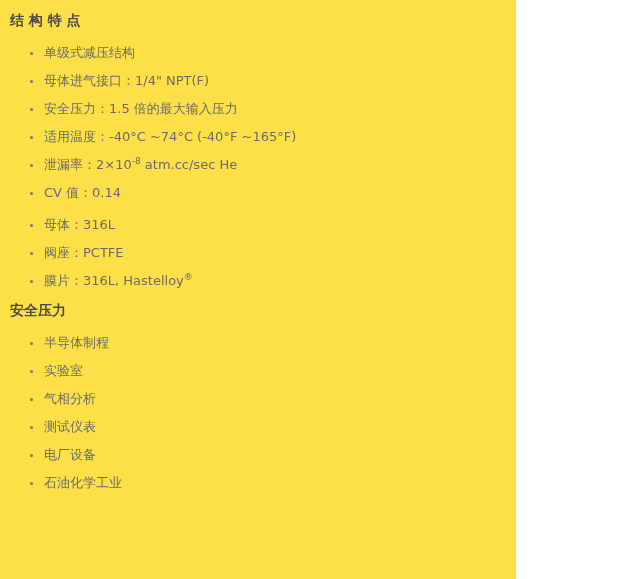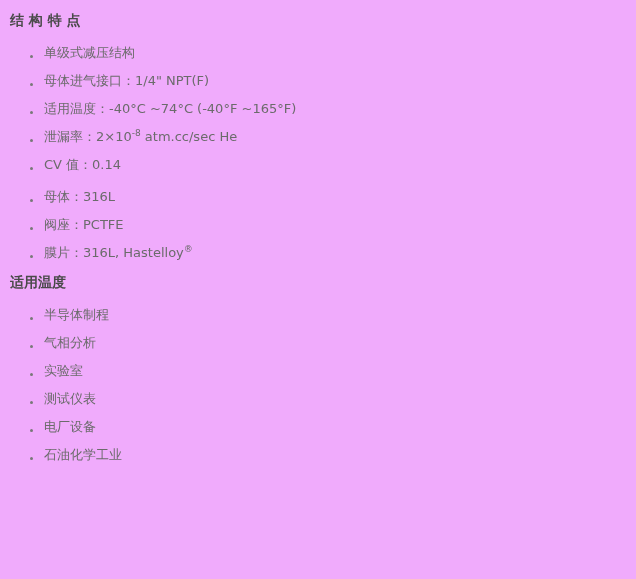--- a/index.html
+++ b/index.html
@@ -2,43 +2,43 @@
 <html><head>
 <meta charset="utf-8">
 <style>
   html, body {
     margin: 0;
     padding: 0;
     background: #ffffff;
   }
   .page {
     position: relative;
-    width: 636px;
+    width: 516px;
     height: 579px;
     box-sizing: border-box;
     padding: 12px 10px;
     overflow: hidden;
-    background: #f0abfc;
+    background: #fde047;
     font-family: "DejaVu Sans", "Liberation Sans", sans-serif;
   }
   .section-heading {
     margin: 0;
     font-size: 14px;
     line-height: 16px;
     font-weight: bold;
     color: #4a4a4a;
   }
   .spec-list {
     list-style: none;
     margin: 18px 0 10px 0;
     padding: 0;
   }
   .spec-list li {
     display: flex;
-    align-items: center;
+    align-items: flex-start;
     margin: 0 0 14px 0;
     color: #6b6b6b;
     font-size: 13px;
     line-height: 14px;
   }
   .dot {
     flex: none;
     width: 3px;
     height: 3px;
     border-radius: 50%;
@@ -62,20 +62,24 @@
         <li>
           <span class="dot"></span>
           <span class="item-text">单级式减压结构</span>
         </li>
         <li>
           <span class="dot"></span>
           <span class="item-text">母体进气接口：1/4" NPT(F)</span>
         </li>
         <li>
           <span class="dot"></span>
+          <span class="item-text">安全压力：1.5 倍的最大输入压力</span>
+        </li>
+        <li>
+          <span class="dot"></span>
           <span class="item-text">适用温度：-40°C ~74°C (-40°F ~165°F)</span>
         </li>
         <li>
           <span class="dot"></span>
           <span class="item-text">泄漏率：2×10<sup>-8</sup> atm.cc/sec He</span>
         </li>
         <li>
           <span class="dot"></span>
           <span class="item-text">CV 值：0.14</span>
         </li>
@@ -93,33 +97,33 @@
           <span class="item-text">阀座：PCTFE</span>
         </li>
         <li>
           <span class="dot"></span>
           <span class="item-text">膜片：316L, Hastelloy<sup>®</sup></span>
         </li>
       </ul>
   </section>
 
   <section>
-    <h2 class="section-heading">适用温度</h2>
+    <h2 class="section-heading">安全压力</h2>
     <ul class="spec-list">
         <li>
           <span class="dot"></span>
           <span class="item-text">半导体制程</span>
         </li>
         <li>
           <span class="dot"></span>
-          <span class="item-text">气相分析</span>
+          <span class="item-text">实验室</span>
         </li>
         <li>
           <span class="dot"></span>
-          <span class="item-text">实验室</span>
+          <span class="item-text">气相分析</span>
         </li>
         <li>
           <span class="dot"></span>
           <span class="item-text">测试仪表</span>
         </li>
         <li>
           <span class="dot"></span>
           <span class="item-text">电厂设备</span>
         </li>
         <li>

